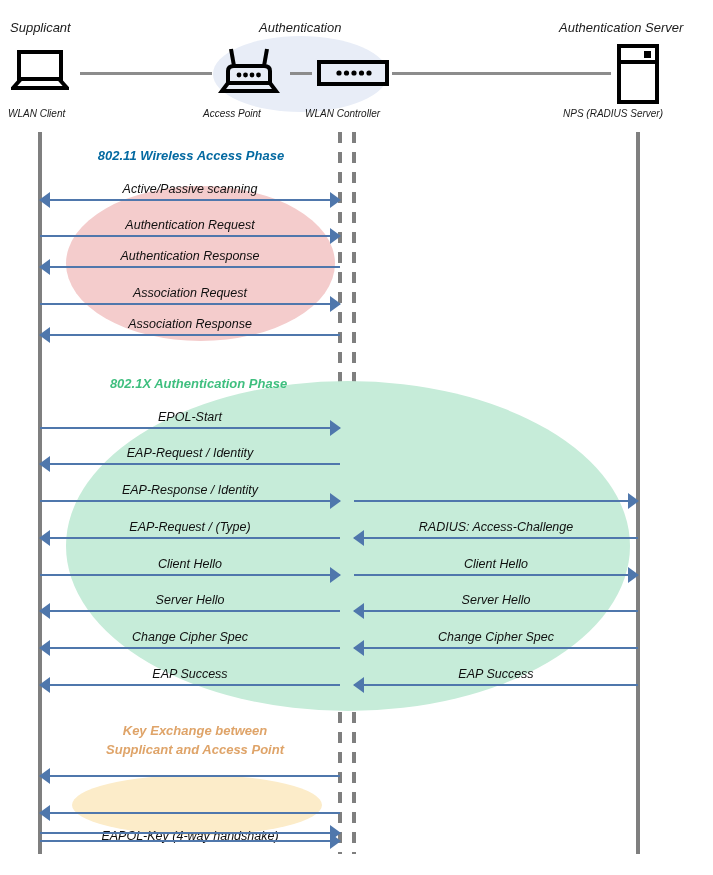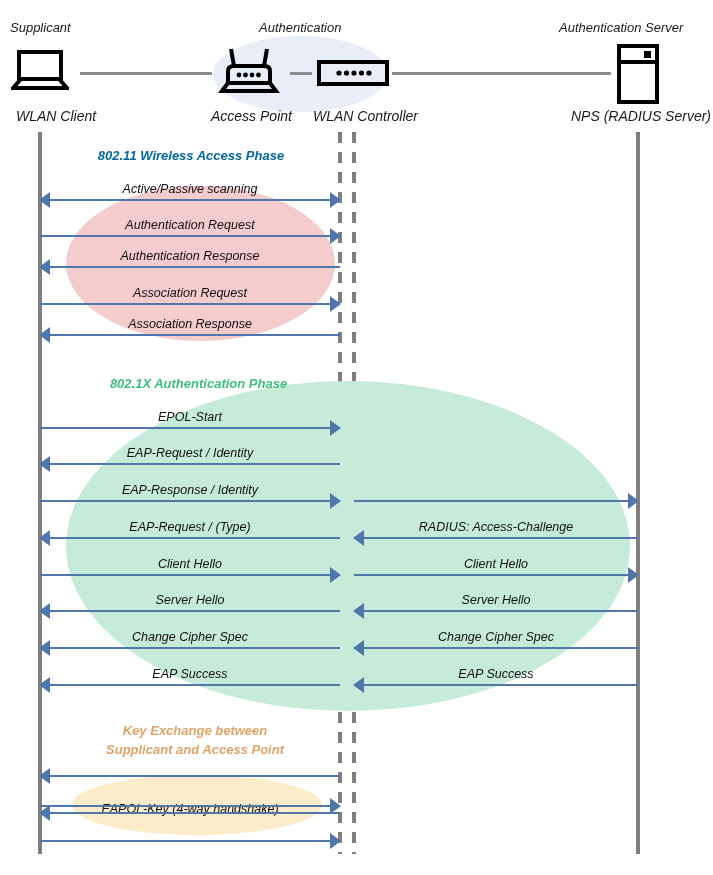--- a/index.html
+++ b/index.html
@@ -9,21 +9,21 @@
     font-family:"Liberation Sans","DejaVu Sans",sans-serif;
     overflow:hidden;
   }
   #stage{position:relative;width:713px;height:875px;font-style:italic;}
 
   
   .node-title{
     position:absolute;font-size:13px;color:#1a1a1a;white-space:nowrap;
   }
   .node-sub{
-    position:absolute;font-size:14px;color:#1a1a1a;white-space:nowrap;margin-left:8px;
+    position:absolute;font-size:10px;color:#1a1a1a;white-space:nowrap;
   }
   .auth-blob{
     position:absolute;
     border-radius:50%;
     background:#e8edf7;
   }
   .hwire{position:absolute;background:#8c8c8c;height:3px;}
 
   
   .lifeline-solid{
@@ -203,21 +203,21 @@
     <div class="lbl">EAP Success</div>
     <div class="line"></div>
     <div class="head head-l"></div>
   </div>
 
   <div class="msg" style="left:40px;top:756px;width:300px;">
     <div class="lbl"></div>
     <div class="line"></div>
     <div class="head head-l"></div>
   </div>
-  <div class="msg" style="left:40px;top:786px;width:300px;">
+  <div class="msg" style="left:40px;top:813px;width:300px;">
     <div class="lbl" style="top:14px;">EAPOL-Key (4-way handshake)</div>
     <div class="line"></div>
     <div class="head head-r"></div>
   </div>
   <div class="msg" style="left:40px;top:793px;width:300px;">
     <div class="lbl"></div>
     <div class="line"></div>
     <div class="head head-l"></div>
   </div>
   <div class="msg" style="left:40px;top:821px;width:300px;">

